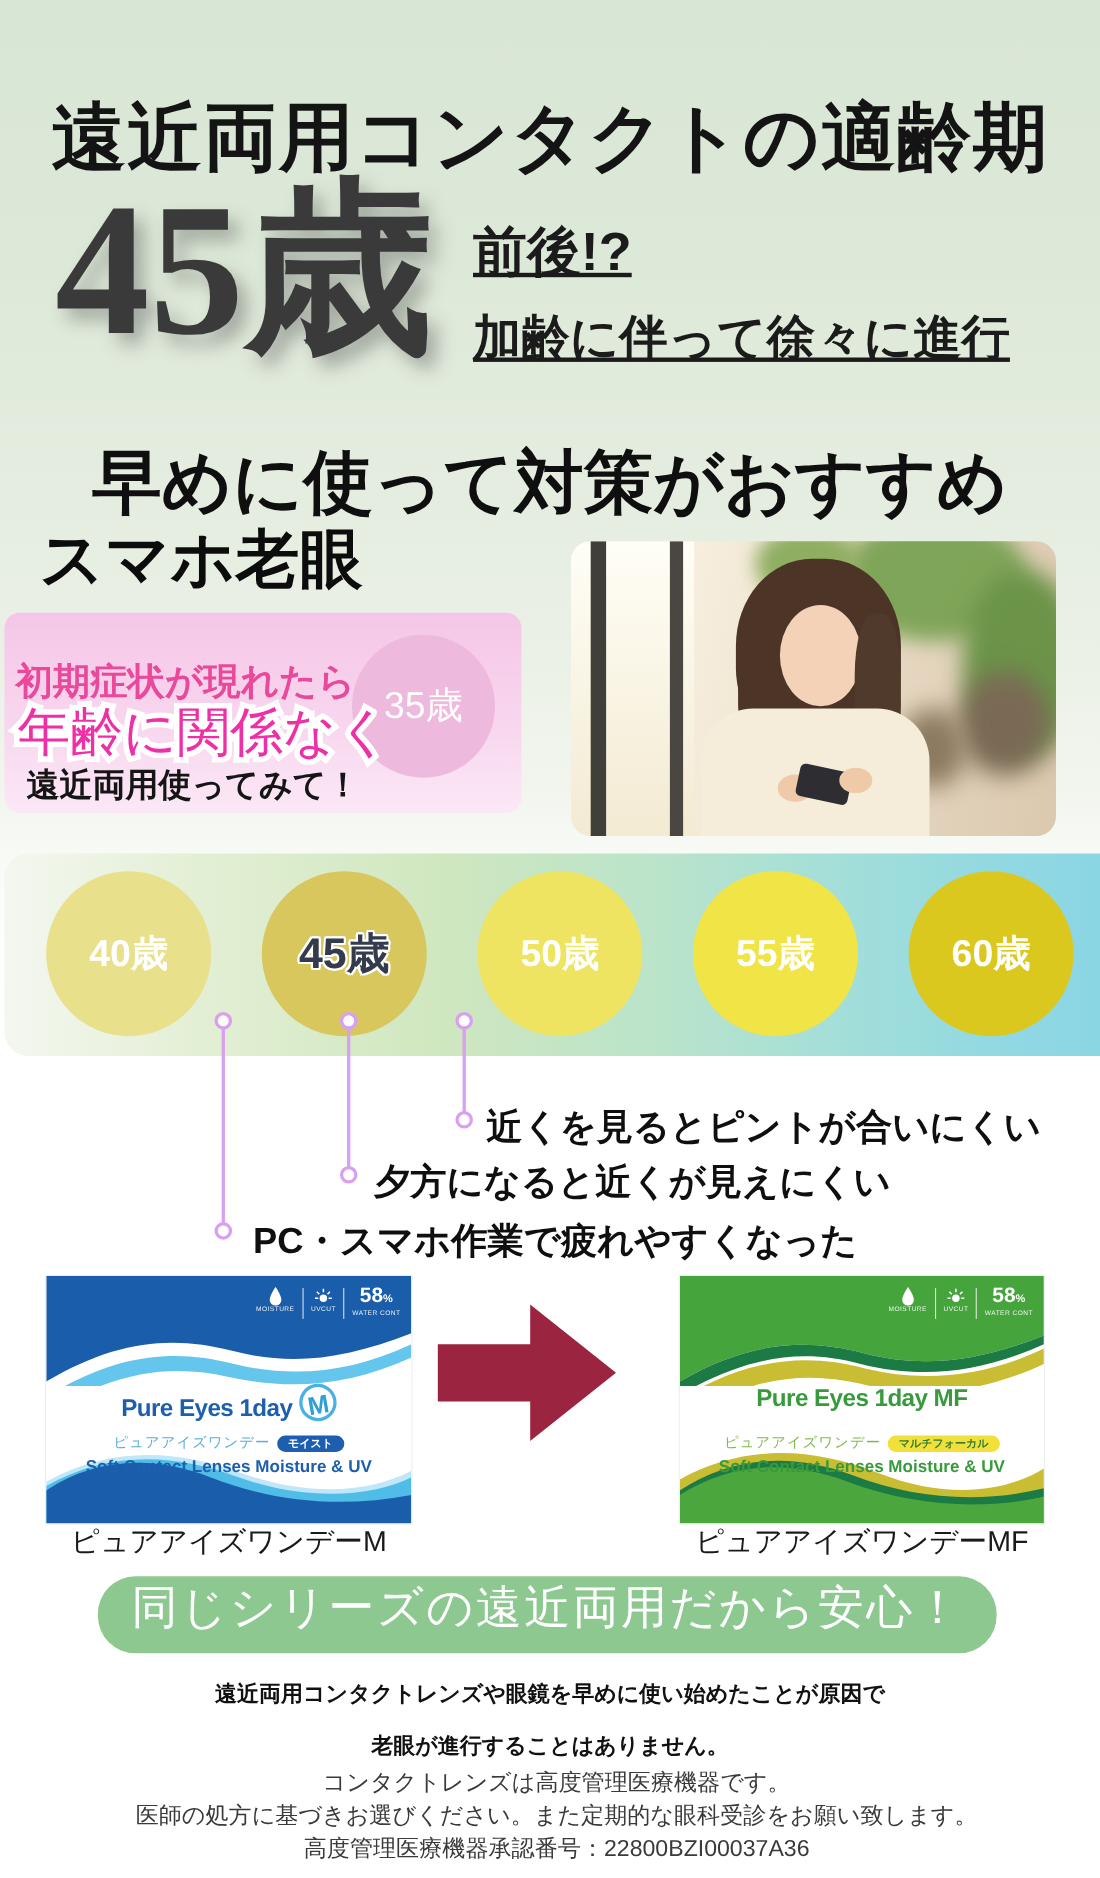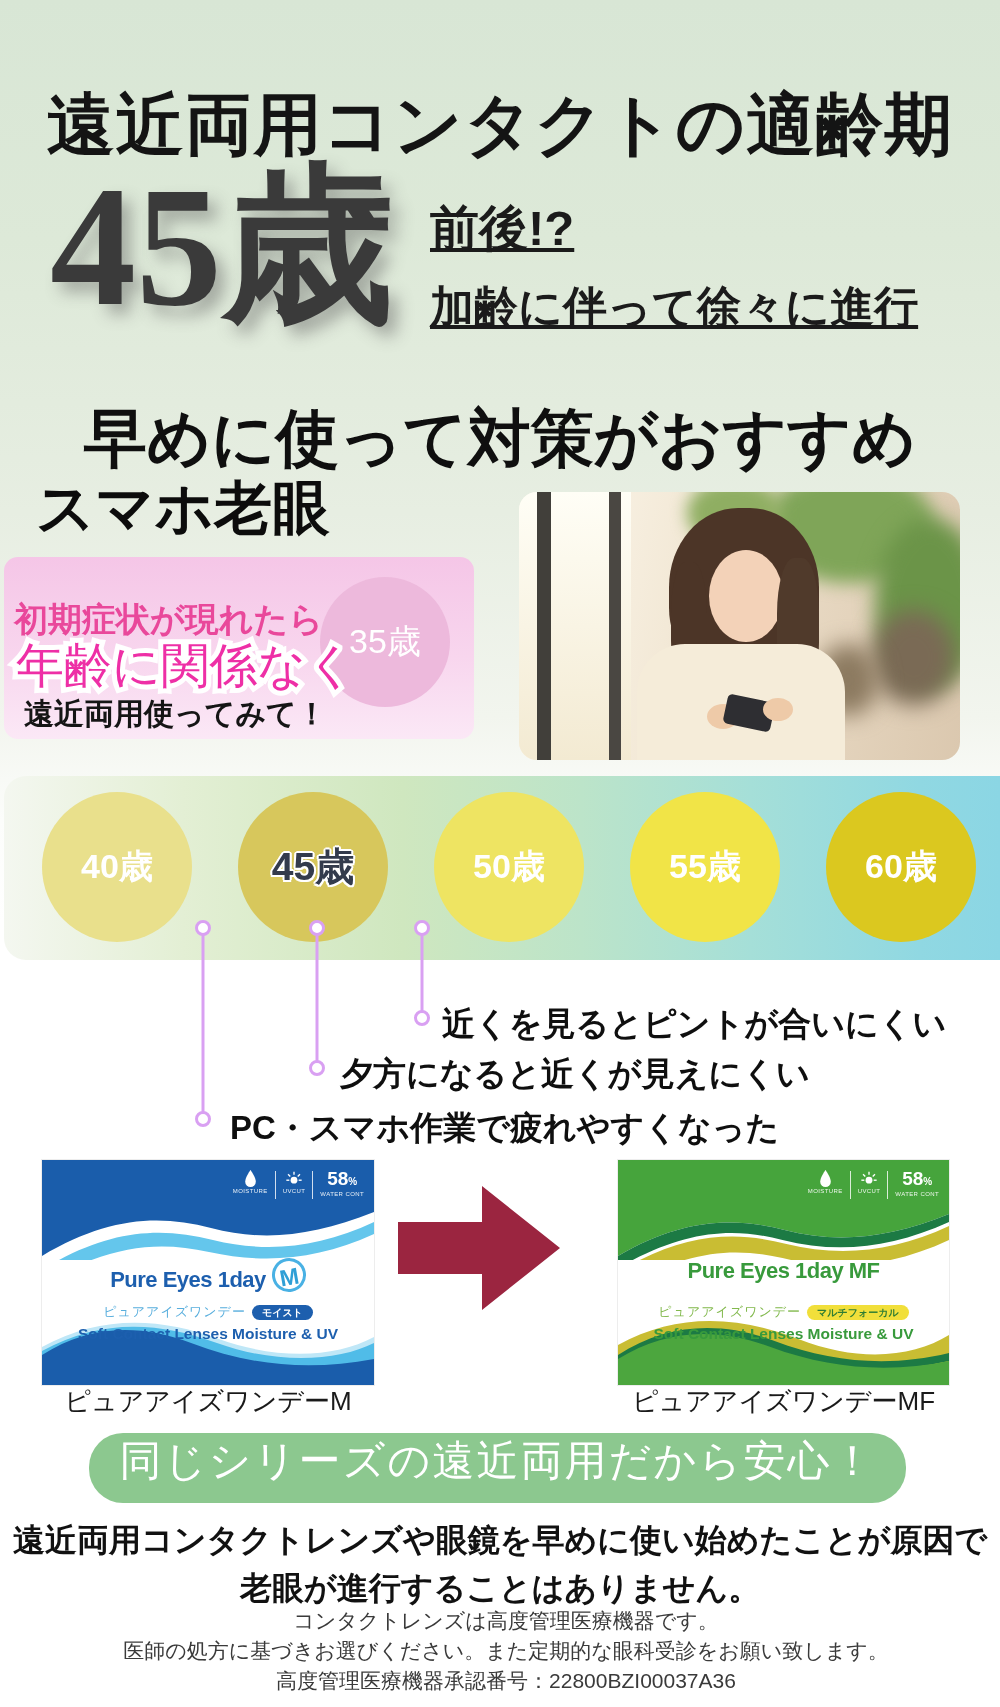--- a/index.html
+++ b/index.html
@@ -130,21 +130,21 @@
   .caption-left{left:41px;width:334px;}
   .caption-right{left:617px;width:333px;}
   .arrow{left:395px;top:1165px;width:170px;height:165px;}
 
   
   .banner{
     left:89px;top:1433px;width:817px;height:70px;border-radius:34px;background:#8cc88f;
     display:flex;align-items:flex-start;justify-content:center;
     font-size:42px;color:#ffffff;letter-spacing:2px;white-space:nowrap;
   }
-  .statement{left:0;right:0;top:1516px;text-align:center;font-size:32px;font-weight:800;color:#111111;line-height:48px;}
+  .statement{left:0;right:0;top:1516px;text-align:center;font-size:20px;font-weight:800;color:#111111;line-height:48px;}
   .footer{left:12px;right:0;top:1606px;text-align:center;font-size:21px;color:#3a3a3a;line-height:30px;}
 </style>
 </head>
 <body>
 
 <div class="page">
 
   <div class="abs hero-title">遠近両用コンタクトの適齢期</div>
   <div class="abs age-big">45歳</div>
   <div class="abs age-side">

